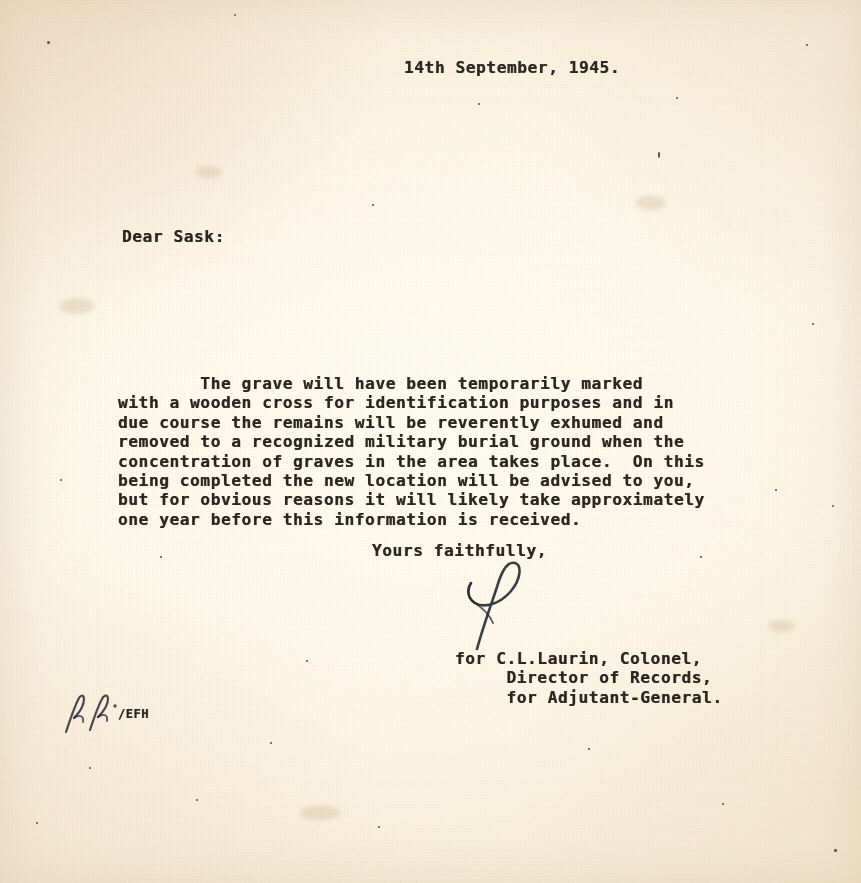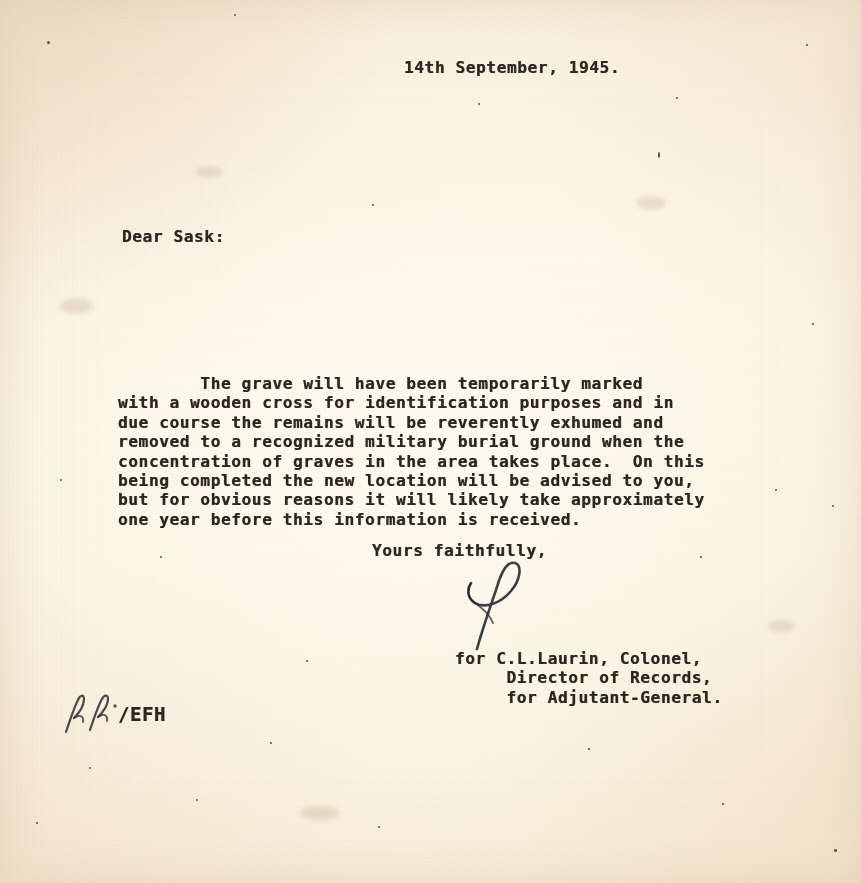--- a/index.html
+++ b/index.html
@@ -77,21 +77,21 @@
        0 0.4px 0 rgba(44,38,33,0.26);
   }
 
   #date-line      { left: 404px; top: 58px;  }
   #addressee      { left: 122px; top: 170px; }
   #salutation     { left: 122px; top: 227px; }
   #para-1         { left: 118px; top: 261px; }
   #para-2         { left: 118px; top: 374px; }
   #closing        { left: 372px; top: 541px; }
   #signature-block{ left: 411px; top: 649px; margin-left: 44px; }
-  #ref-initials   { left: 118px; top: 705px; font-size: 19px; }
+  #ref-initials   { left: 118px; top: 705px; font-size: 12px; }
 
   
   #pen-signature {
     position: absolute;
     left: 437px;
     top: 557px;
     width: 120px;
     height: 96px;
     pointer-events: none;
   }

